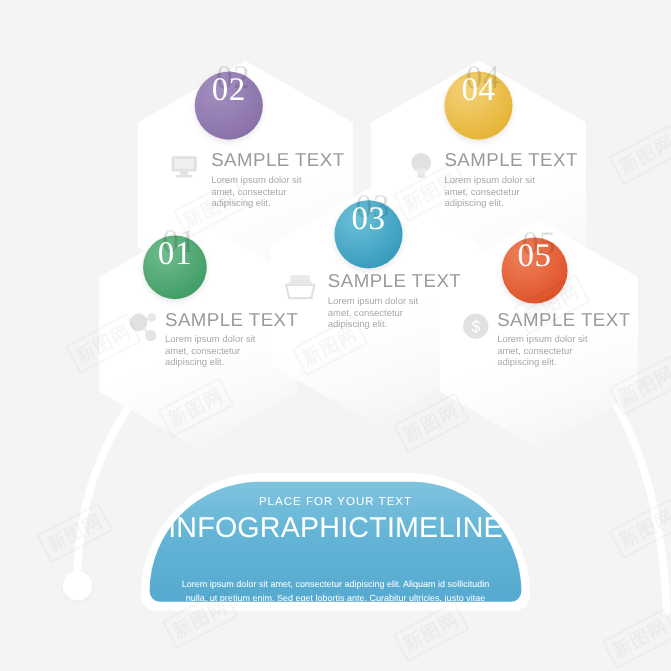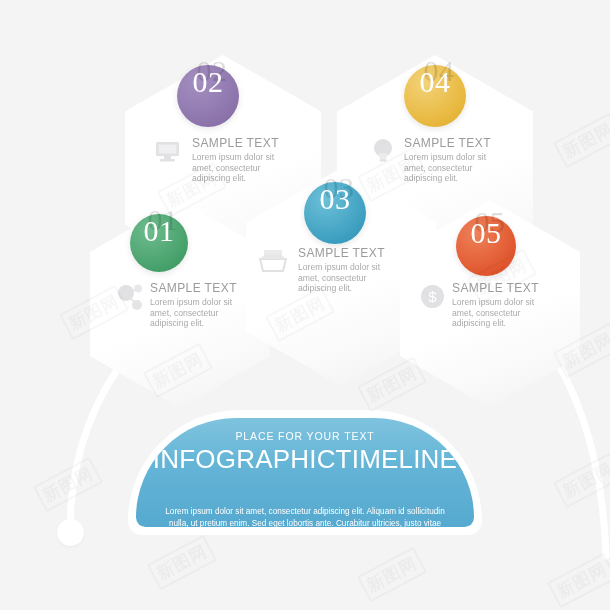--- a/index.html
+++ b/index.html
@@ -68,21 +68,21 @@
   .badge .ghost{
     position:absolute;
     font-size:30px;
     color:rgba(0,0,0,0.13);
     transform:translate(4px,-11px);
     z-index:1;
   }
 
   .blk{position:absolute;z-index:5;}
   .blk .ttl{
-    font-size:12px;
+    font-size:17px;
     color:#9b9b9e;
     letter-spacing:0.4px;
     margin:0 0 2px 0;
     white-space:nowrap;
   }
   .blk .bdy{
     font-size:8.6px;
     line-height:10.6px;
     color:#a9a9ad;
     margin:0;
@@ -241,21 +241,21 @@
     <svg width="25" height="25" viewBox="0 0 25 25">
       <circle cx="12.5" cy="12.5" r="11.5" fill="#c9c9cd"></circle>
       <text x="12.5" y="18" text-anchor="middle" font-size="15" font-family="Liberation Sans, sans-serif" fill="#ffffff">$</text>
     </svg>
   </div>
   <div class="blk" style="left:452px;top:281px;">
     <p class="ttl">SAMPLE TEXT</p>
     <p class="bdy">Lorem ipsum dolor sit amet, consectetur adipiscing elit.</p>
   </div>
 
-  <div class="banner-wrap" style="left:128px;top:410px;width:354px;height:125px;">
+  <div class="banner-wrap" style="left:128px;top:430px;width:354px;height:125px;">
     <div class="banner-outline" style="left:0;top:0;width:354px;height:125px;"></div>
     <div class="banner" style="left:8px;top:8px;width:338px;height:109px;">
       <div class="kicker">PLACE FOR YOUR TEXT</div>
       <div class="bigtitle">INFOGRAPHICTIMELINE</div>
       <div class="para">Lorem ipsum dolor sit amet, consectetur adipiscing elit. Aliquam id sollicitudin nulla, ut pretium enim. Sed eget lobortis ante. Curabitur ultricies, justo vitae fringilla ornare, quam ex maximus eros, ornare interdum magna orci et turpis. Cras quis erat posuere, blandit nibh ut, blandit lacus.</div>
     </div>
   </div>
 
   <div class="wm-layer">
     <div class="wm box" style="left:556px;top:126px;">新图网</div>

